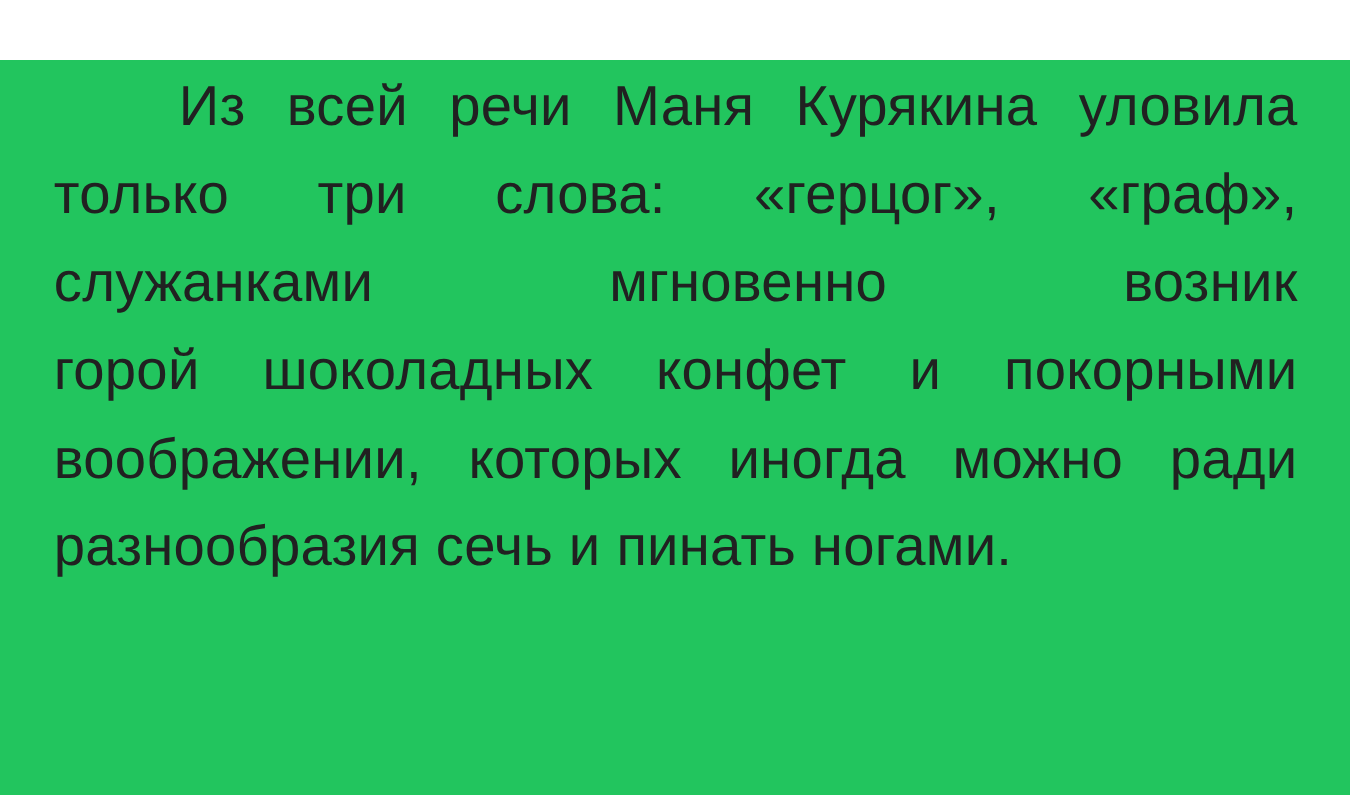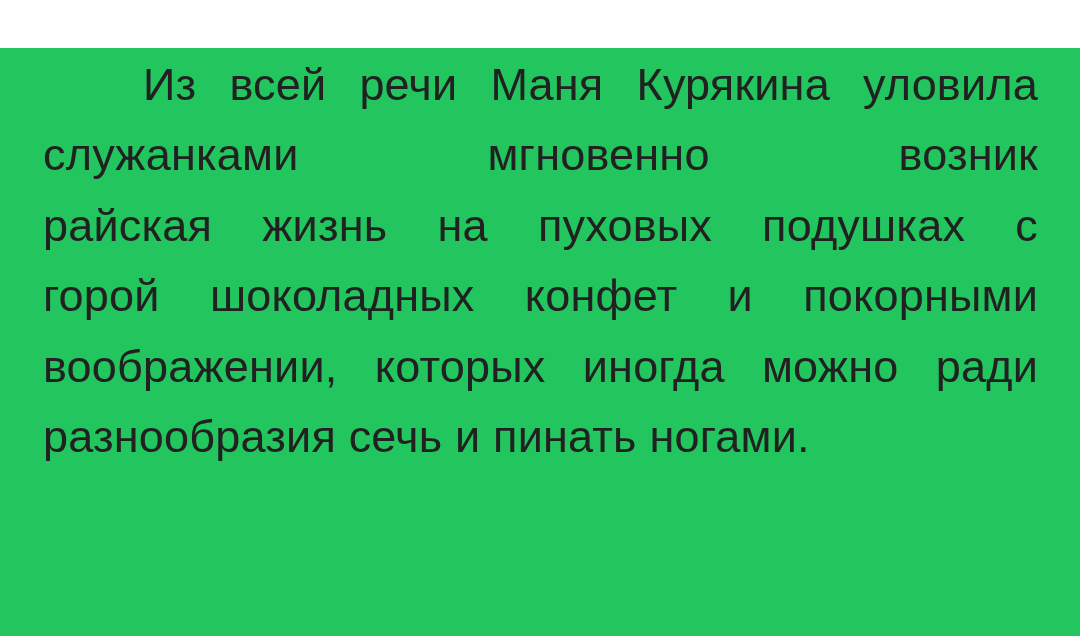--- a/index.html
+++ b/index.html
@@ -36,19 +36,19 @@
     text-align: right;
     text-align-last: left;
   }
 </style>
 </head>
 <body>
 
 <div class="screen" style="background: #22c55e; color: rgb(33, 33, 33); margin-top: 48px;">
   <div class="paragraph">
       <div class="line first">Из всей речи Маня Курякина уловила</div>
+      <div class="line">только три слова: «герцог», «граф»,</div>
       <div class="line">служанками мгновенно возник</div>
-      <div class="line">райская жизнь на пуховых подушках с</div>
       <div class="line">горой шоколадных конфет и покорными</div>
       <div class="line">воображении, которых иногда можно ради</div>
       <div class="line last">разнообразия сечь и пинать ногами.</div>
     </div>
 </div>
 
 </body></html>

